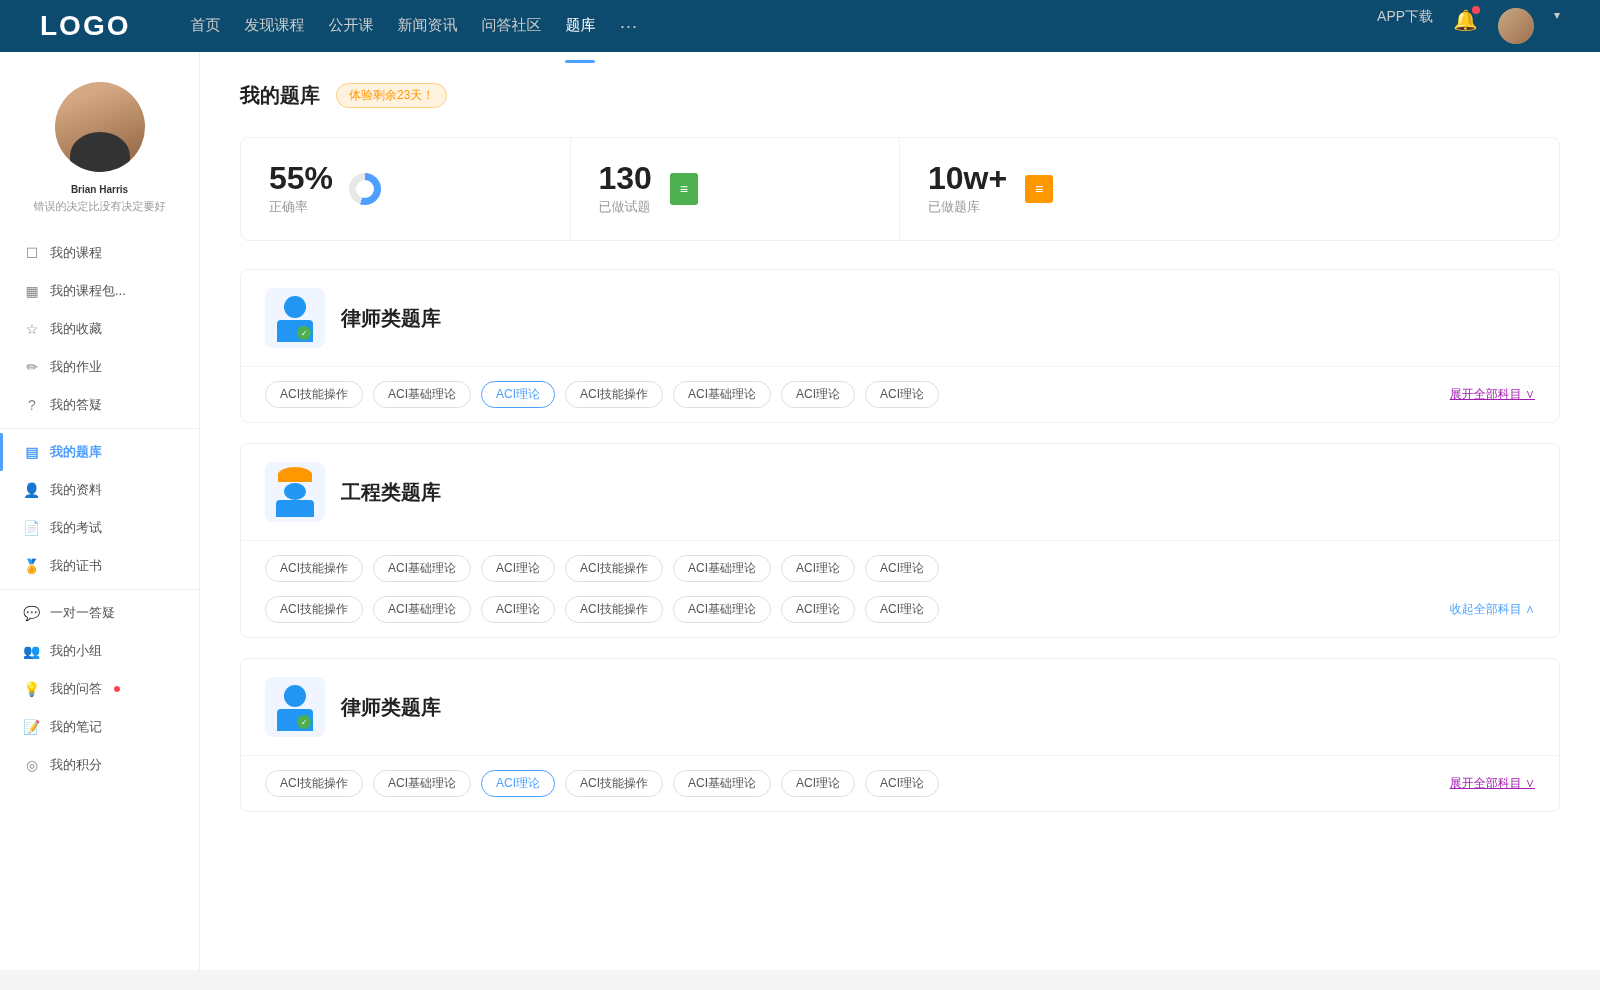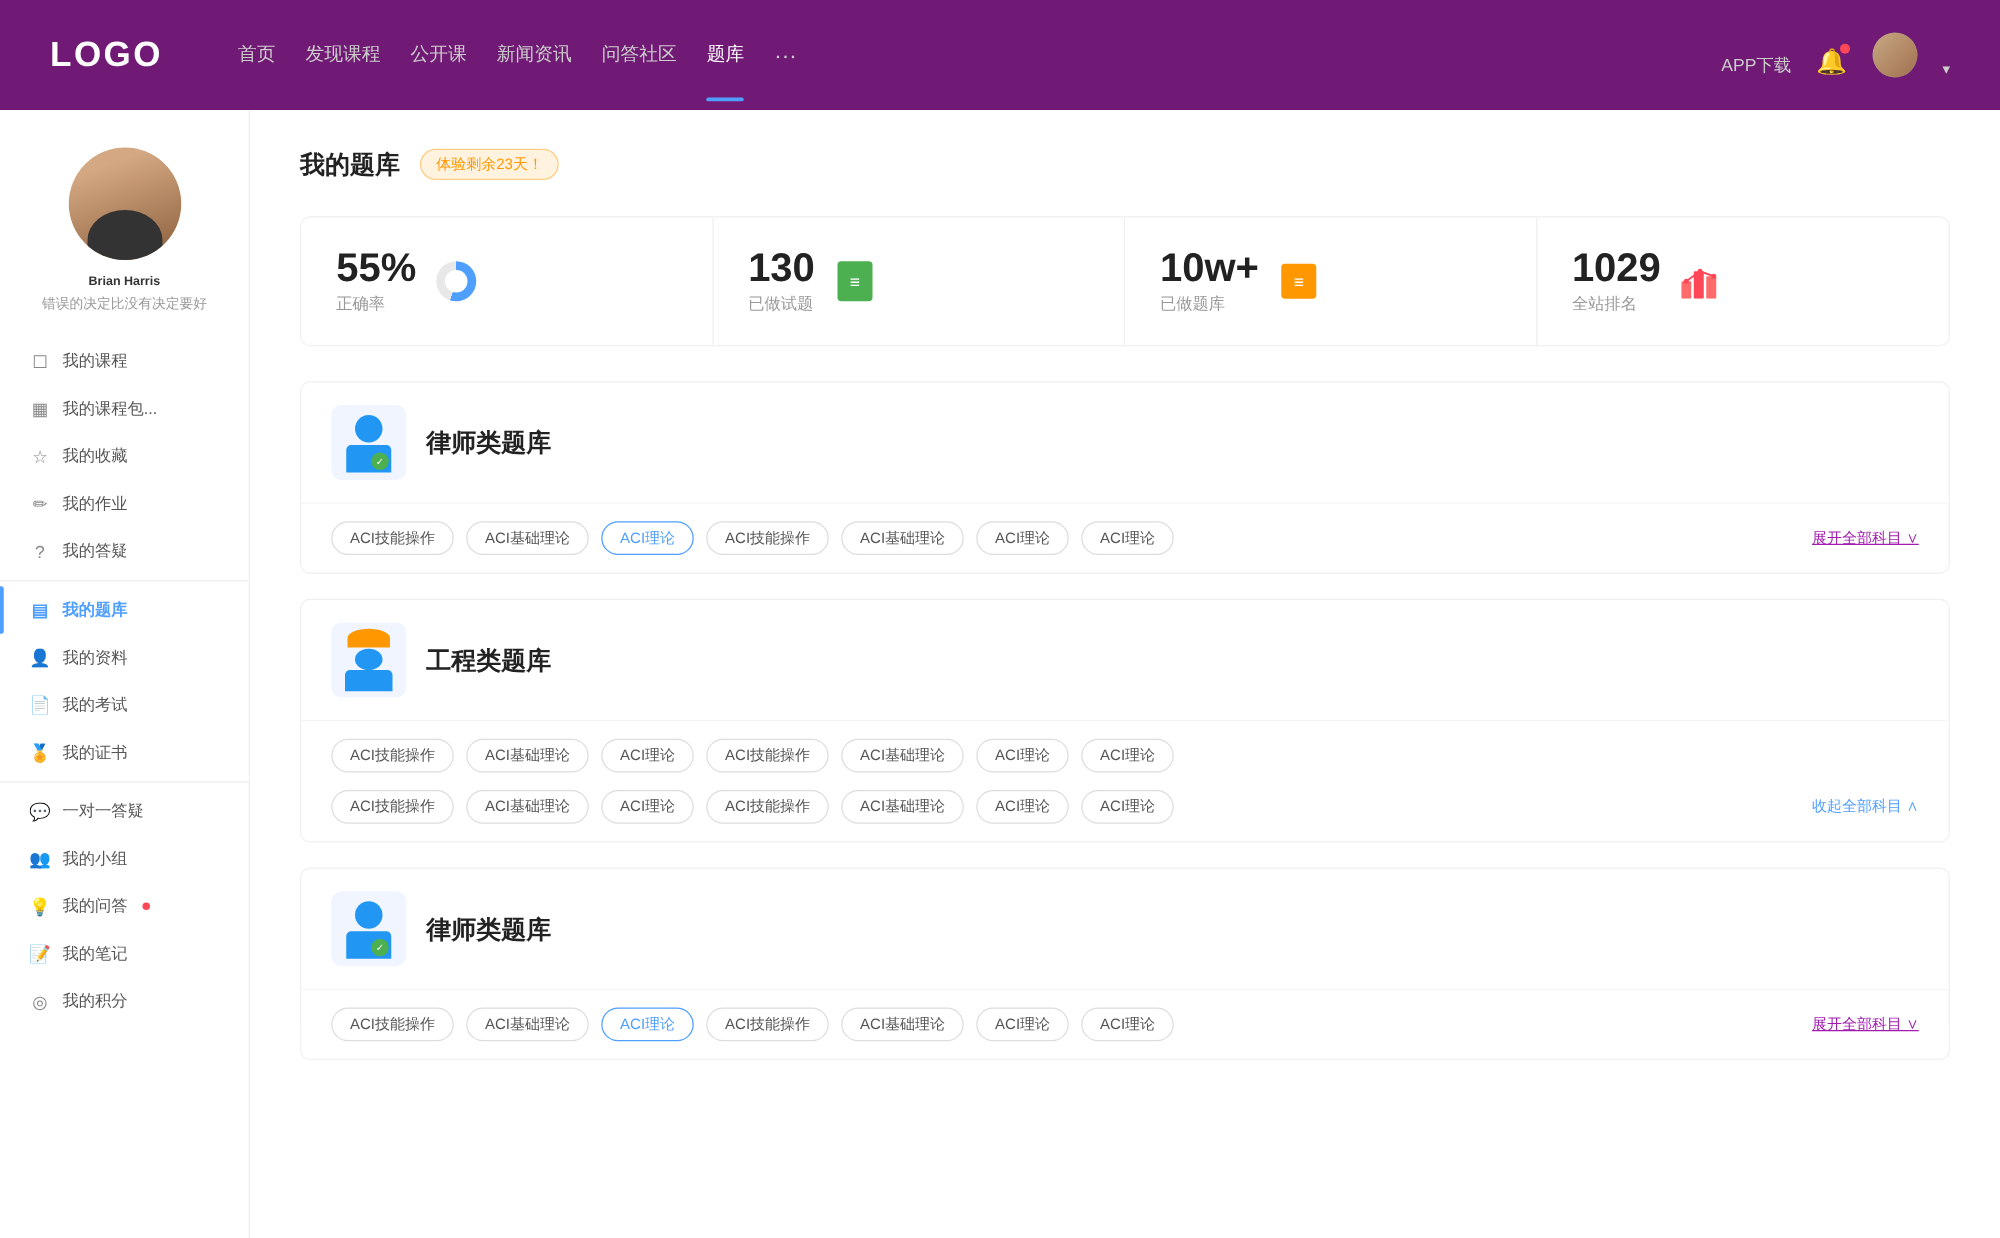--- a/index.html
+++ b/index.html
@@ -1,21 +1,21 @@
 <!DOCTYPE html>
 <html><head>
   <meta charset="utf-8">
   <style>
     * { box-sizing: border-box; margin: 0; padding: 0; }
     body { font-family: -apple-system, BlinkMacSystemFont, 'PingFang SC', 'Microsoft YaHei', sans-serif; background: #f5f5f5; min-height: 990px; }
 
     
     .navbar {
-      background: #701a75;
-      height: 88px;
+      background: #0c4a6e;
+      height: 52px;
       display: flex;
       align-items: center;
       padding: 0 40px;
       color: #fff;
       position: sticky; top: 0; z-index: 100;
     }
     .nav-logo {
       font-size: 28px;
       font-weight: 900;
       letter-spacing: 2px;
@@ -43,21 +43,21 @@
       left: 50%;
       transform: translateX(-50%);
       width: 100%;
       height: 3px;
       background: #4e9fff;
       border-radius: 2px;
     }
     .nav-more { color: #ccc; font-size: 18px; cursor: pointer; }
     .nav-right {
       display: flex;
-      align-items: flex-end;
+      align-items: flex-start;
       gap: 20px;
       margin-left: auto;
     }
     .nav-app-btn {
       color: #ccc;
       font-size: 14px;
       cursor: pointer;
     }
     .nav-bell {
       position: relative;
@@ -576,37 +576,20 @@
       </div>
       <div class="stat-cell">
         <div>
           <div class="stat-number">10w+</div>
           <div class="stat-label">已做题库</div>
         </div>
         <div class="stat-icon">
           <div class="list-icon"></div>
         </div>
       </div>
-      <div class="stat-cell">
-        <div>
-          <div class="stat-number">1029</div>
-          <div class="stat-label">全站排名</div>
-        </div>
-        <div class="stat-icon">
-          <svg width="32" height="28" viewBox="0 0 32 28">
-            <rect x="0" y="14" width="8" height="14" fill="#ff6b6b" rx="1"></rect>
-            <rect x="10" y="6" width="8" height="22" fill="#ff4757" rx="1"></rect>
-            <rect x="20" y="10" width="8" height="18" fill="#ff6b6b" rx="1"></rect>
-            <polyline points="4,14 15,6 26,10" stroke="#ff4757" stroke-width="1.5" fill="none"></polyline>
-            <circle cx="4" cy="14" r="2" fill="#ff4757"></circle>
-            <circle cx="15" cy="6" r="2" fill="#ff4757"></circle>
-            <circle cx="26" cy="10" r="2" fill="#ff4757"></circle>
-          </svg>
-        </div>
-      </div>
     </div>
 
 
     <div class="bank-card">
       <div class="bank-card-header">
         <div class="bank-icon-wrap">
           <div class="lawyer-icon">
             <div class="lawyer-head"></div>
             <div class="lawyer-body">
               <div class="lawyer-badge"></div>

